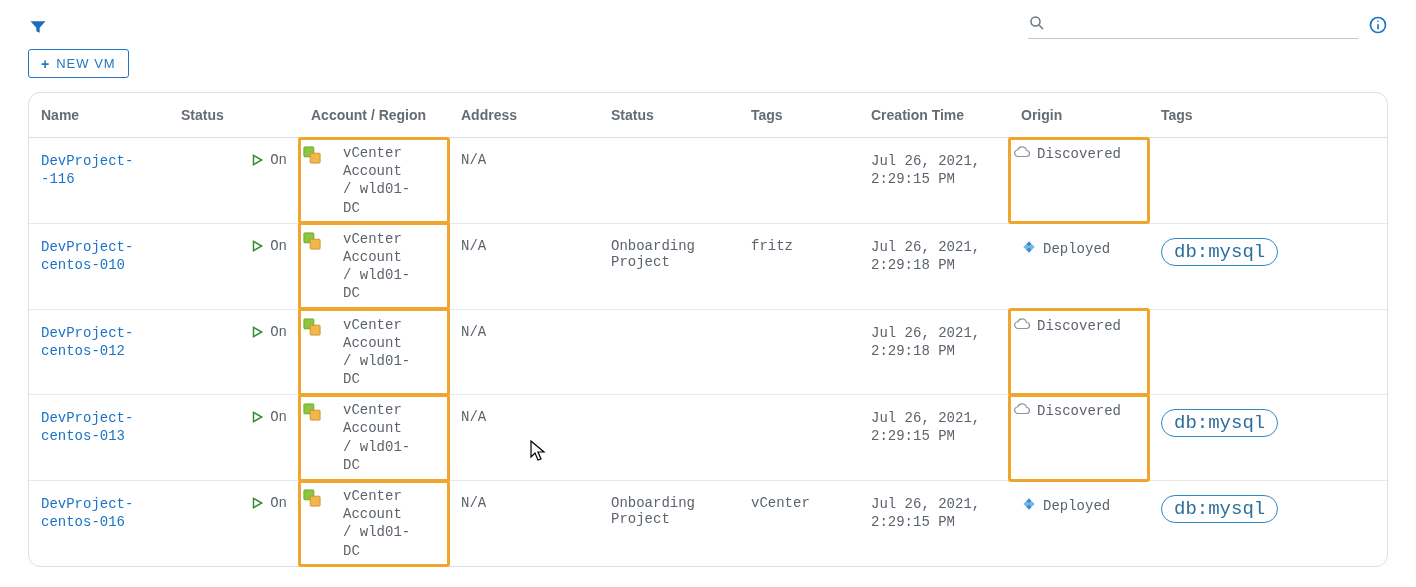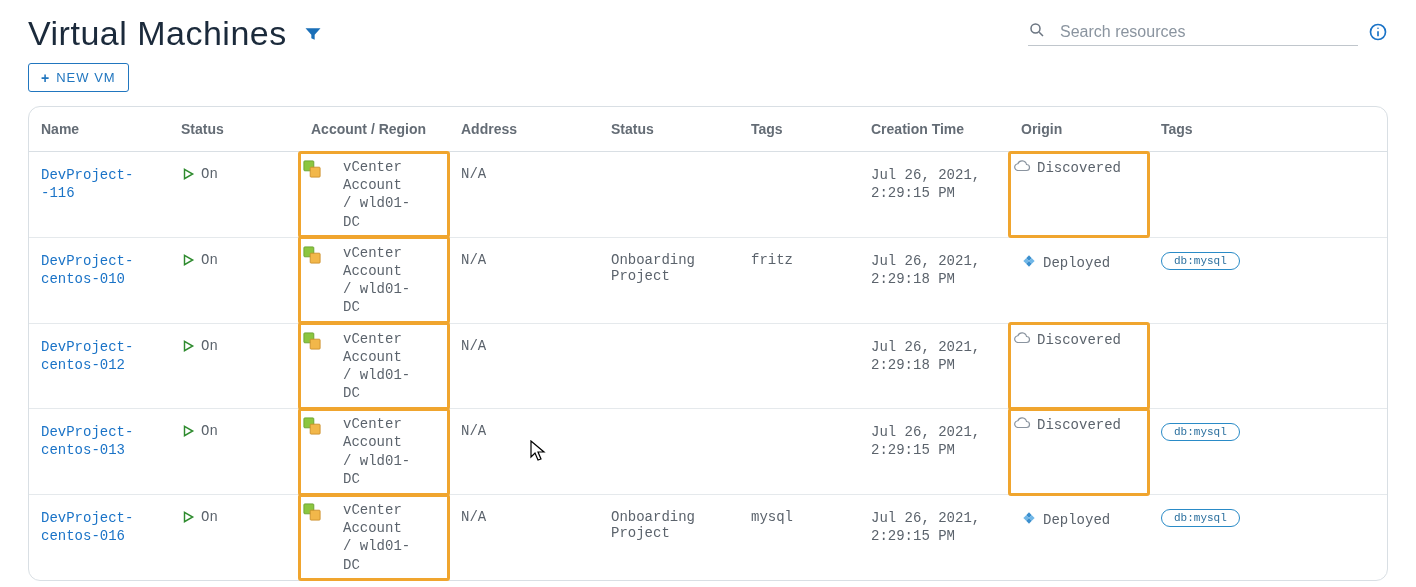--- a/index.html
+++ b/index.html
@@ -95,20 +95,21 @@
     color: #1a73c7;
     line-height: 1.3;
     max-width: 110px;
     word-break: break-word;
   }
   .status-cell {
     display: flex;
     align-items: flex-start;
     gap: 6px;
     color: #5b636c;
+    justify-content: flex-end;
   }
   .play-icon { color:#2e8b2e; margin-top:1px; }
   .acct-cell {
     display: flex;
     align-items: flex-start;
     gap: 22px;
     line-height: 1.3;
     max-width: 110px;
   }
   .vcenter-icon { flex-shrink:0; margin-top:2px; }
@@ -120,21 +121,21 @@
     max-width:100px;
   }
   .cloud-icon { color:#8a949f; margin-top:1px; flex-shrink:0;}
   .deployed-icon { margin-top:1px; flex-shrink:0;}
   .tag-pill {
     display:inline-block;
     border: 1px solid #2a8bc7;
     color: #2a6f9e;
     border-radius: 14px;
     padding: 2px 12px;
-    font-size: 11px;
+    font-size: 19px;
   }
   .creation-time { line-height:1.3; }
   .hl-box {
     outline: 3px solid #f0a52e;
     outline-offset: -2px;
     border-radius: 2px;
     padding: 6px 4px !important;
   }
   
   col.c-name   { width: 140px; }
@@ -153,36 +154,34 @@
     pointer-events:none;
   }
 </style>
 </head>
 <body>
 
 <div class="page">
 
   <div class="title-row">
     <div class="title-left">
-      <h1 class="page-title">Virtual Machines</h1>
       <span class="filter-icon">
         <svg width="20" height="20" viewBox="0 0 24 24" fill="#1a6fb8">
             <path d="M3 5h18l-7 8v6l-4-2v-4z"></path>
           </svg>
       </span>
     </div>
     <div style="display:flex;align-items:center;gap:10px;">
       <div class="search-wrap">
         <span>
           <svg width="18" height="18" viewBox="0 0 24 24" fill="none" stroke="#6a7480" stroke-width="2">
               <circle cx="10" cy="10" r="6"></circle>
               <line x1="15" y1="15" x2="20" y2="20"></line>
             </svg>
         </span>
-        <input placeholder="Search resources" style="">
       </div>
       <span class="info-icon">
         <svg width="20" height="20" viewBox="0 0 24 24" fill="none" stroke="#1a73c7" stroke-width="2">
             <circle cx="12" cy="12" r="9"></circle>
             <line x1="12" y1="11" x2="12" y2="17"></line>
             <circle cx="12" cy="7.5" r="1" fill="#1a73c7" stroke="none"></circle>
           </svg>
       </span>
     </div>
   </div>
@@ -380,21 +379,21 @@
               <div class="acct-cell">
                 <span class="vcenter-icon"><svg width="18" height="18" viewBox="0 0 20 20">
                     <rect x="1" y="1" width="11" height="11" rx="1" fill="#8cc63f" stroke="#6aa22f"></rect>
                     <rect x="8" y="8" width="11" height="11" rx="1" fill="#f2b74a" stroke="#cc8f2a"></rect>
                   </svg></span>
                 <span>vCenter Account / wld01-DC</span>
               </div>
             </td>
             <td>N/A</td>
             <td>Onboarding Project</td>
-            <td>mysql</td>
+            <td>vCenter</td>
             <td class="creation-time">Jul 26, 2021, 2:29:15 PM</td>
             <td>
               <div class="origin-cell">
                 <span class="deployed-icon"><svg width="16" height="16" viewBox="0 0 20 20">
                     <g transform="rotate(45 10 10)">
                       <rect x="5" y="5" width="5" height="5" fill="#3b8fce"></rect>
                       <rect x="10" y="5" width="5" height="5" fill="#6fb7e8"></rect>
                       <rect x="5" y="10" width="5" height="5" fill="#6fb7e8"></rect>
                       <rect x="10" y="10" width="5" height="5" fill="#3b8fce"></rect>
                     </g>

